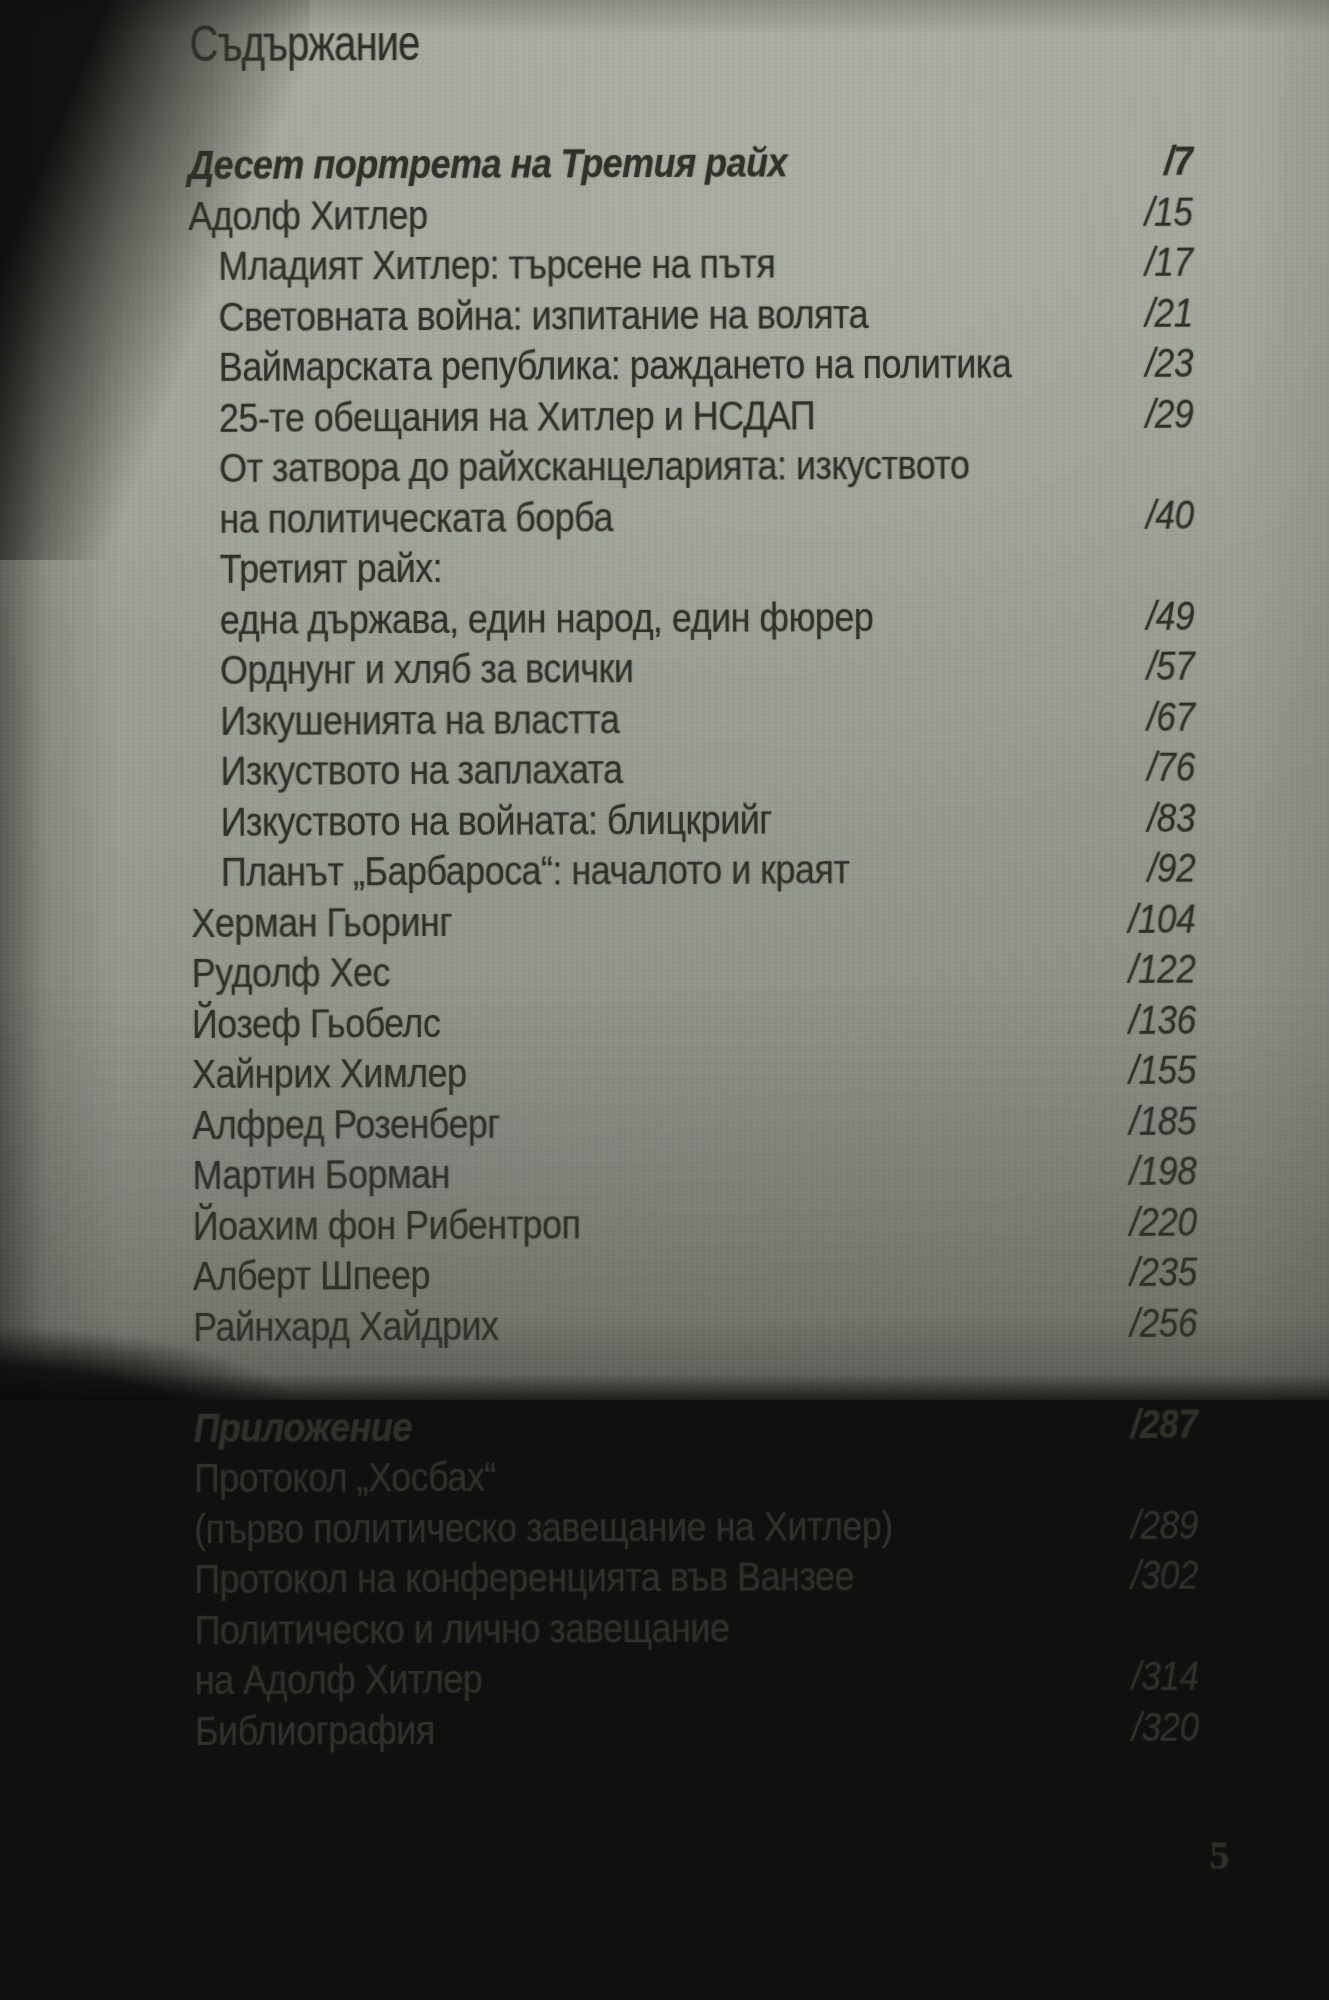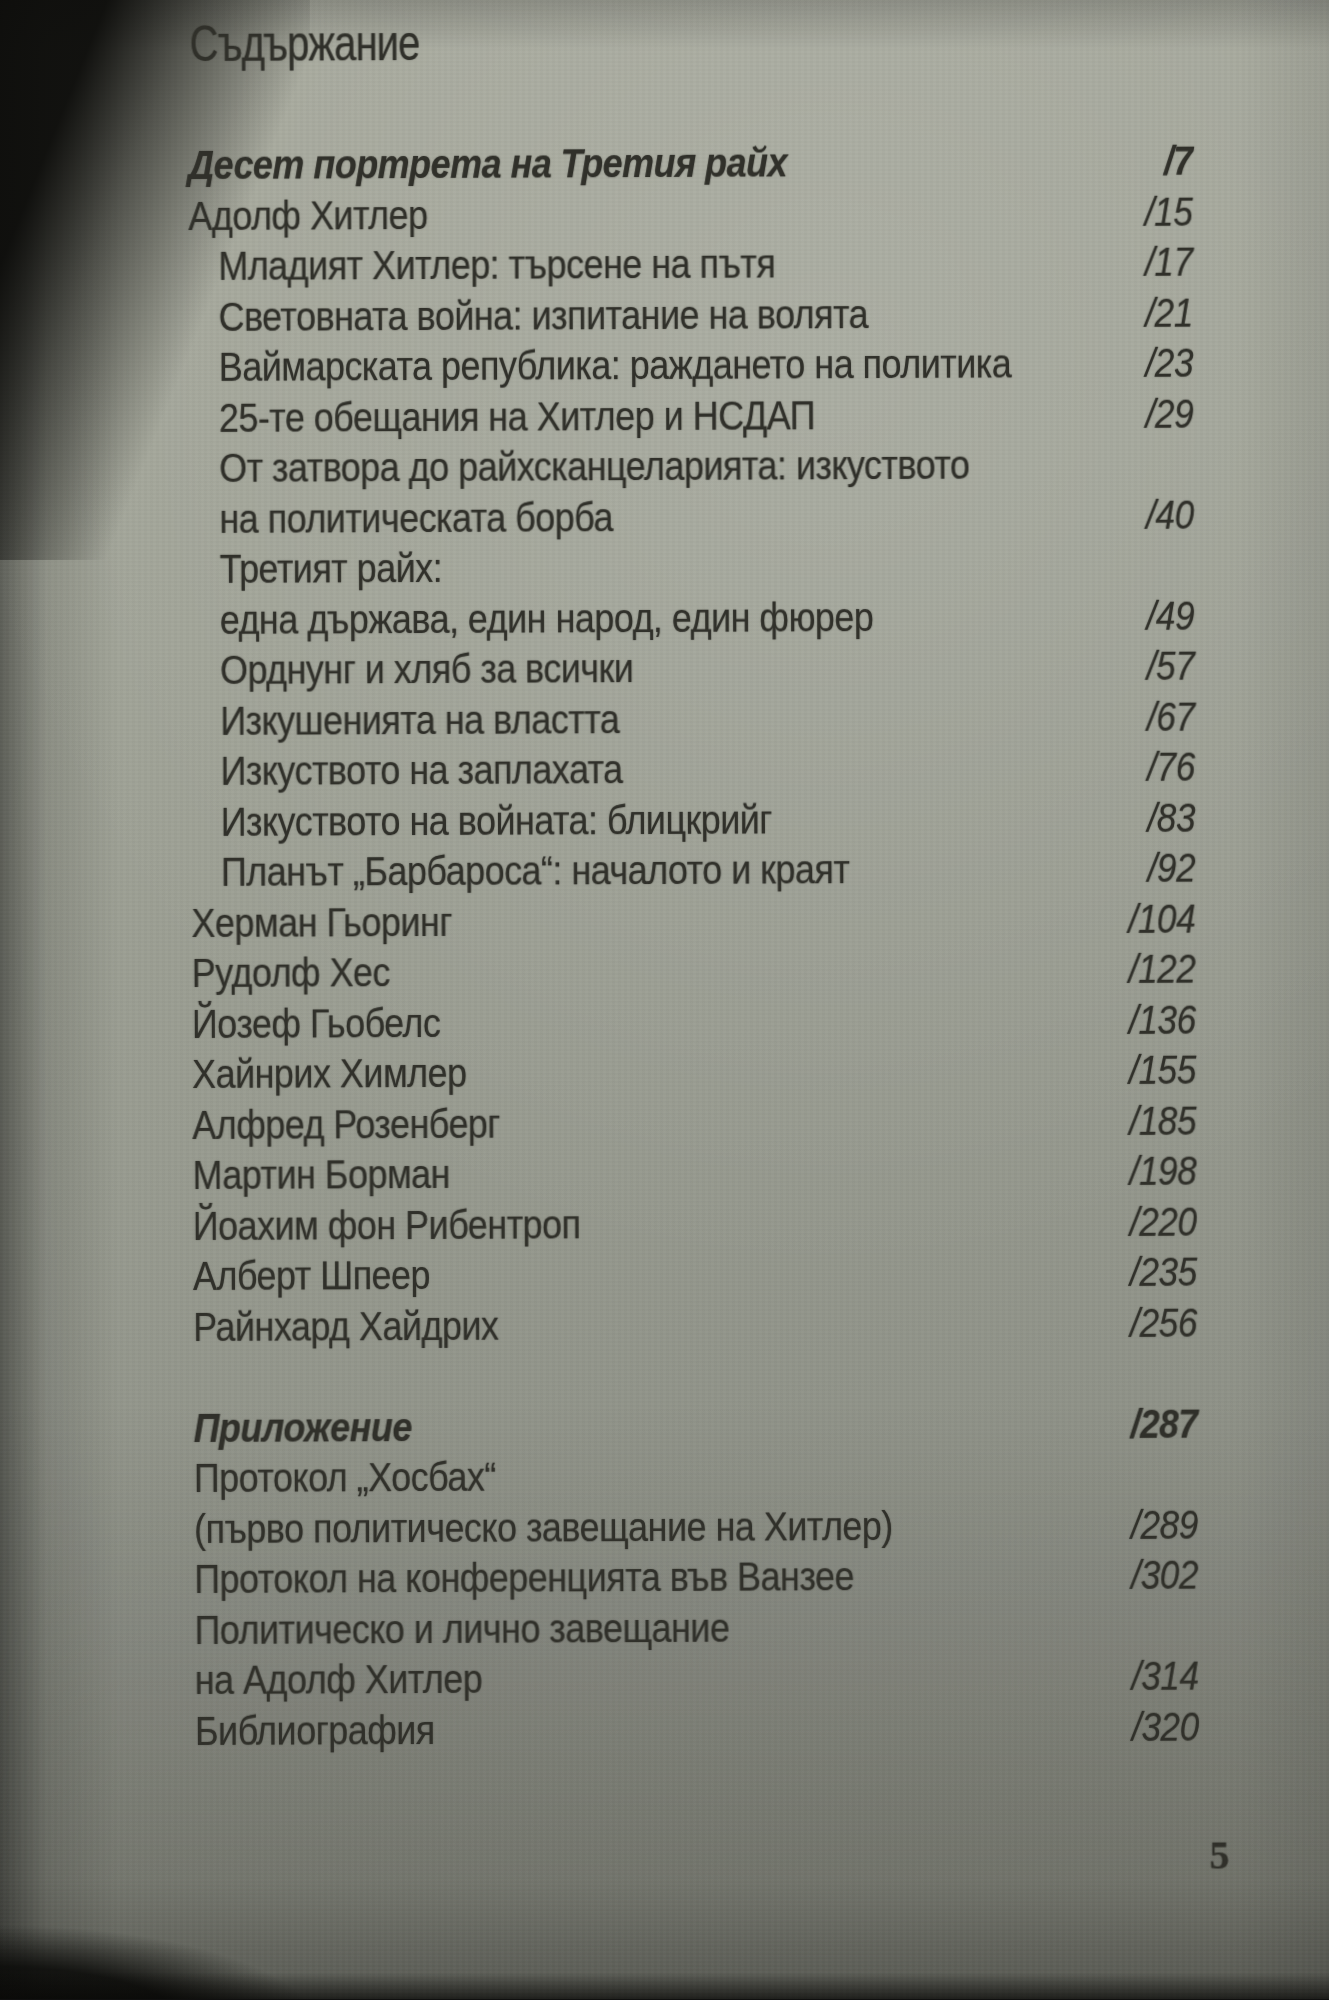--- a/index.html
+++ b/index.html
@@ -6,21 +6,21 @@
     margin: 0;
     padding: 0;
     background: #101010;
     width: 1329px;
     height: 2000px;
     overflow: hidden;
   }
   .stage {
     position: relative;
     width: 1329px;
-    height: 1999px;
+    height: 1400px;
     background: #c4b5fd;
     font-family: "Liberation Sans", sans-serif;
   }
   
   .photo {
     position: absolute;
     inset: 0;
     background:
       radial-gradient(120% 85% at 62% 18%, rgba(255,255,255,0.10), rgba(255,255,255,0) 55%),
       linear-gradient(to bottom, rgba(0,0,0,0.20), rgba(0,0,0,0) 2.5%, rgba(0,0,0,0) 70%, rgba(0,0,0,0.16) 94%, rgba(0,0,0,0.35) 100%),

